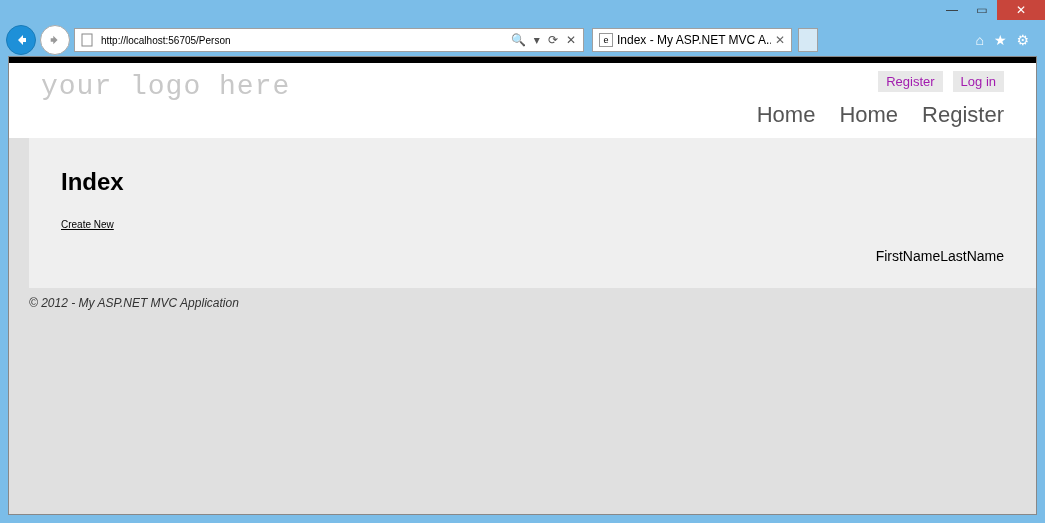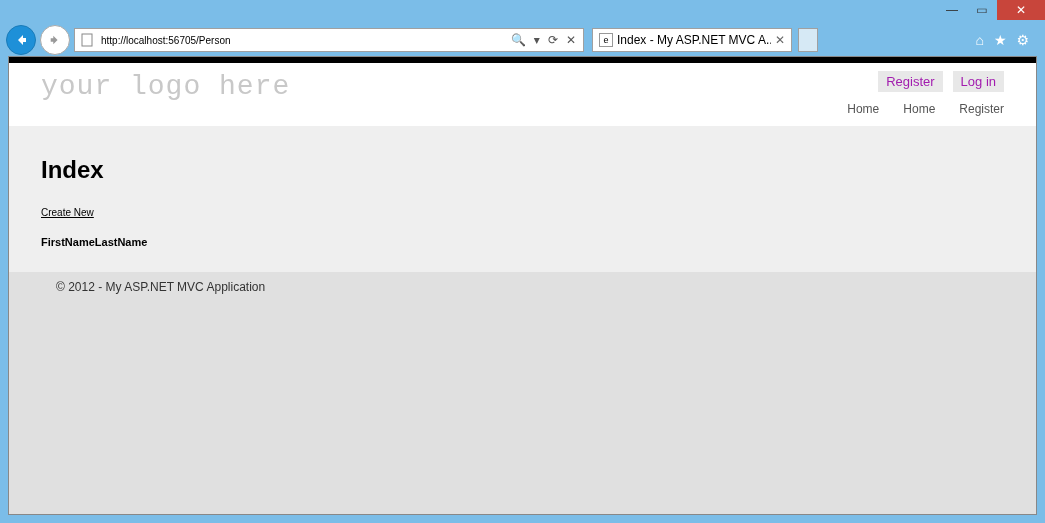--- a/index.html
+++ b/index.html
@@ -191,50 +191,53 @@
       background: #e8e8e8;
       padding: 3px 8px;
       font-size: 13px;
       color: #a21caf;
     }
     .nav-links {
       display: flex;
       gap: 24px;
     }
     .nav-link {
-      font-size: 12px;
+      font-size: 22px;
       color: #555;
     }
     .main {
       padding: 30px 32px 24px 32px;
       background: #efefef;
+      margin-left: 20px;
     }
     .page-title {
       font-size: 24px;
       font-weight: bold;
       color: #000;
       margin-bottom: 18px;
     }
     .create-link {
       font-size: 10px;
       color: #000;
       text-decoration: underline;
       display: inline-block;
       margin-bottom: 18px;
     }
     .table-head {
-      font-size: 11px;
-      font-weight: bold;
+      font-size: 14px;
+      font-weight: normal;
       color: #000;
+      text-align: right;
     }
     .footer {
-      padding: 8px 47px;
+      padding: 8px 20px;
       font-size: 12px;
       color: #333;
       background: #e0e0e0;
+      font-style: italic;
     }
   </style>
 </head>
 <body>
 
 <div class="window">
 
   <div class="titlebar">
     <div class="win-controls">
       <div class="win-btn">—</div>

